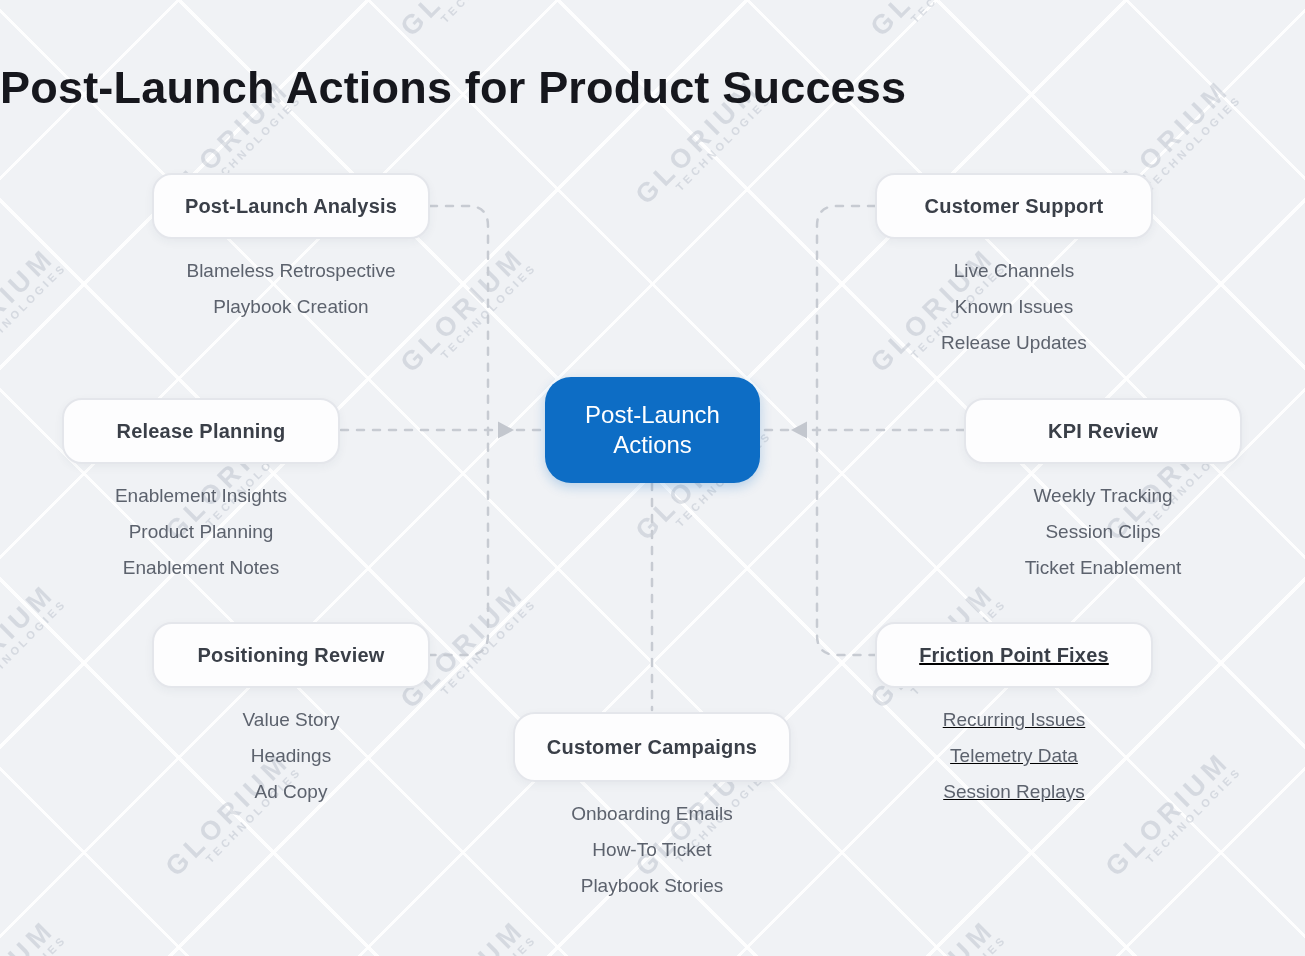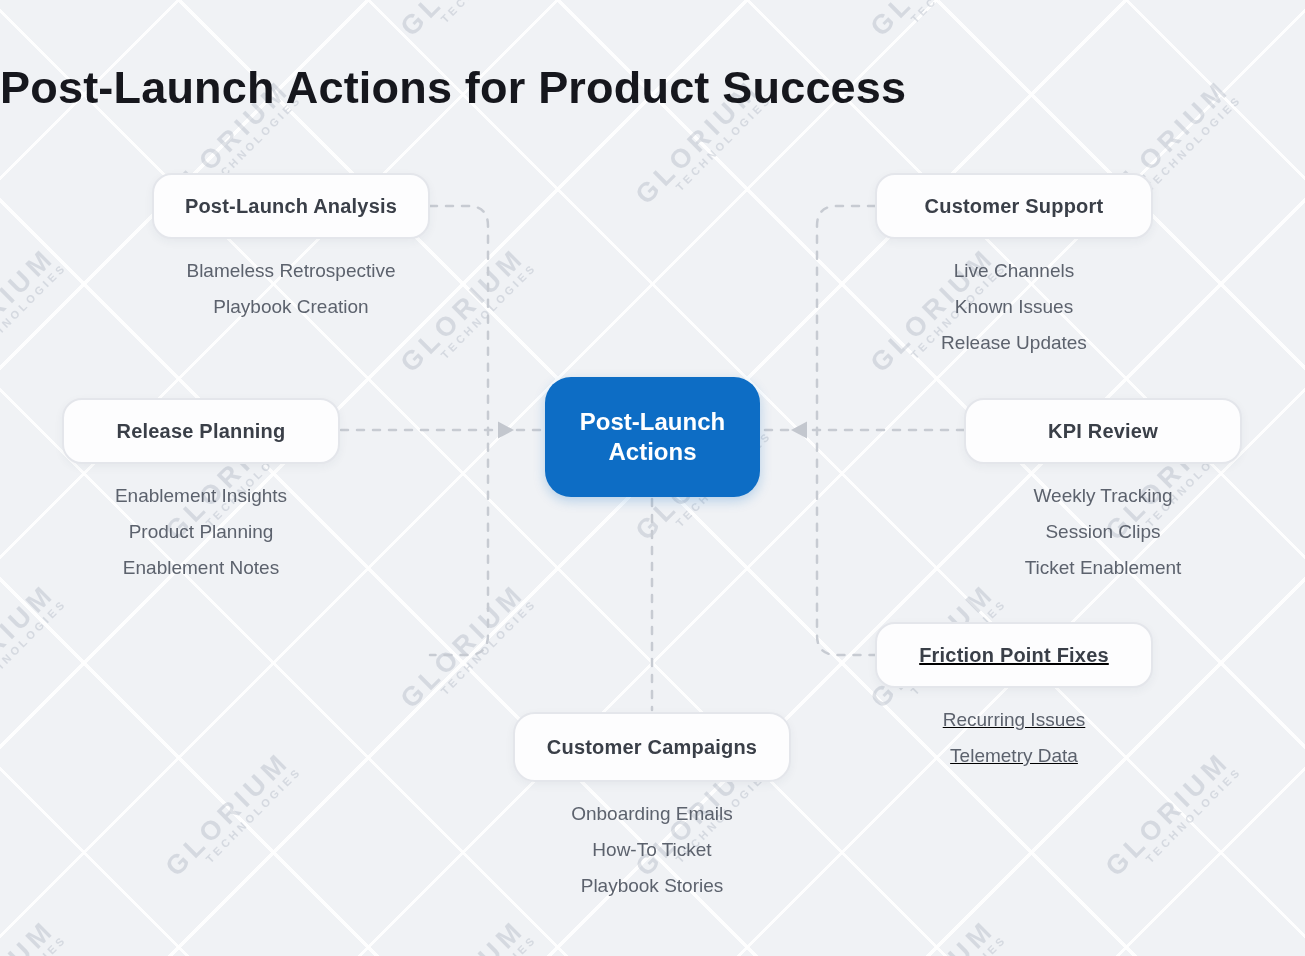--- a/index.html
+++ b/index.html
@@ -46,24 +46,24 @@
   #node-post-launch-analysis { left:152px; top:173px; }
   #node-customer-support     { left:875px; top:173px; }
   #node-release-planning     { left:62px;  top:398px; }
   #node-kpi-review           { left:964px; top:398px; }
   #node-positioning-review   { left:152px; top:622px; }
   #node-friction-point-fixes { left:875px; top:622px;text-decoration:underline; }
   #node-marketing-campaigns  { left:513px; top:712px; }
   #node-marketing-campaigns .pill { height:70px; border-radius:22px; }
 
   .center-node {
-    position:absolute; left:545px; top:377px; width:215px; height:120px;
+    position:absolute; left:545px; top:377px; width:215px; height:106px;
     background:#0d6dc5; border-radius:26px;
     display:flex; align-items:center; justify-content:center; text-align:center;
-    color:#ffffff; font-size:24px; font-weight:700; line-height:30px;
+    color:#ffffff; font-size:24px; font-weight:400; line-height:30px;
     padding:0 18px; box-sizing:border-box;
     box-shadow:0 4px 12px rgba(13,109,197,0.25);
   }
 </style>
 </head>
 <body>
 
 <div class="stage">
 
   <div id="wm-layer">
@@ -205,28 +205,39 @@
     <div class="pill">
       <span class="pill-label">KPI Review</span>
     </div>
     <div class="items">
       <div class="item">Weekly Tracking</div>
       <div class="item">Session Clips</div>
       <div class="item">Ticket Enablement</div>
     </div>
   </div>
 
+  <div class="node" id="node-positioning-review">
+    <div class="pill">
+      <span class="pill-label">Positioning Review</span>
+    </div>
+    <div class="items">
+      <div class="item">Value Story</div>
+      <div class="item">Headings</div>
+      <div class="item">Ad Copy</div>
+    </div>
+  </div>
 
   <div class="node" id="node-friction-point-fixes">
     <div class="pill">
       <span class="pill-label">Friction Point Fixes</span>
     </div>
     <div class="items">
       <div class="item">Recurring Issues</div>
       <div class="item">Telemetry Data</div>
+      <div class="item">Session Replays</div>
     </div>
   </div>
 
   <div class="node" id="node-marketing-campaigns">
     <div class="pill">
       <span class="pill-label">Customer Campaigns</span>
     </div>
     <div class="items">
       <div class="item">Onboarding Emails</div>
       <div class="item">How-To Ticket</div>

